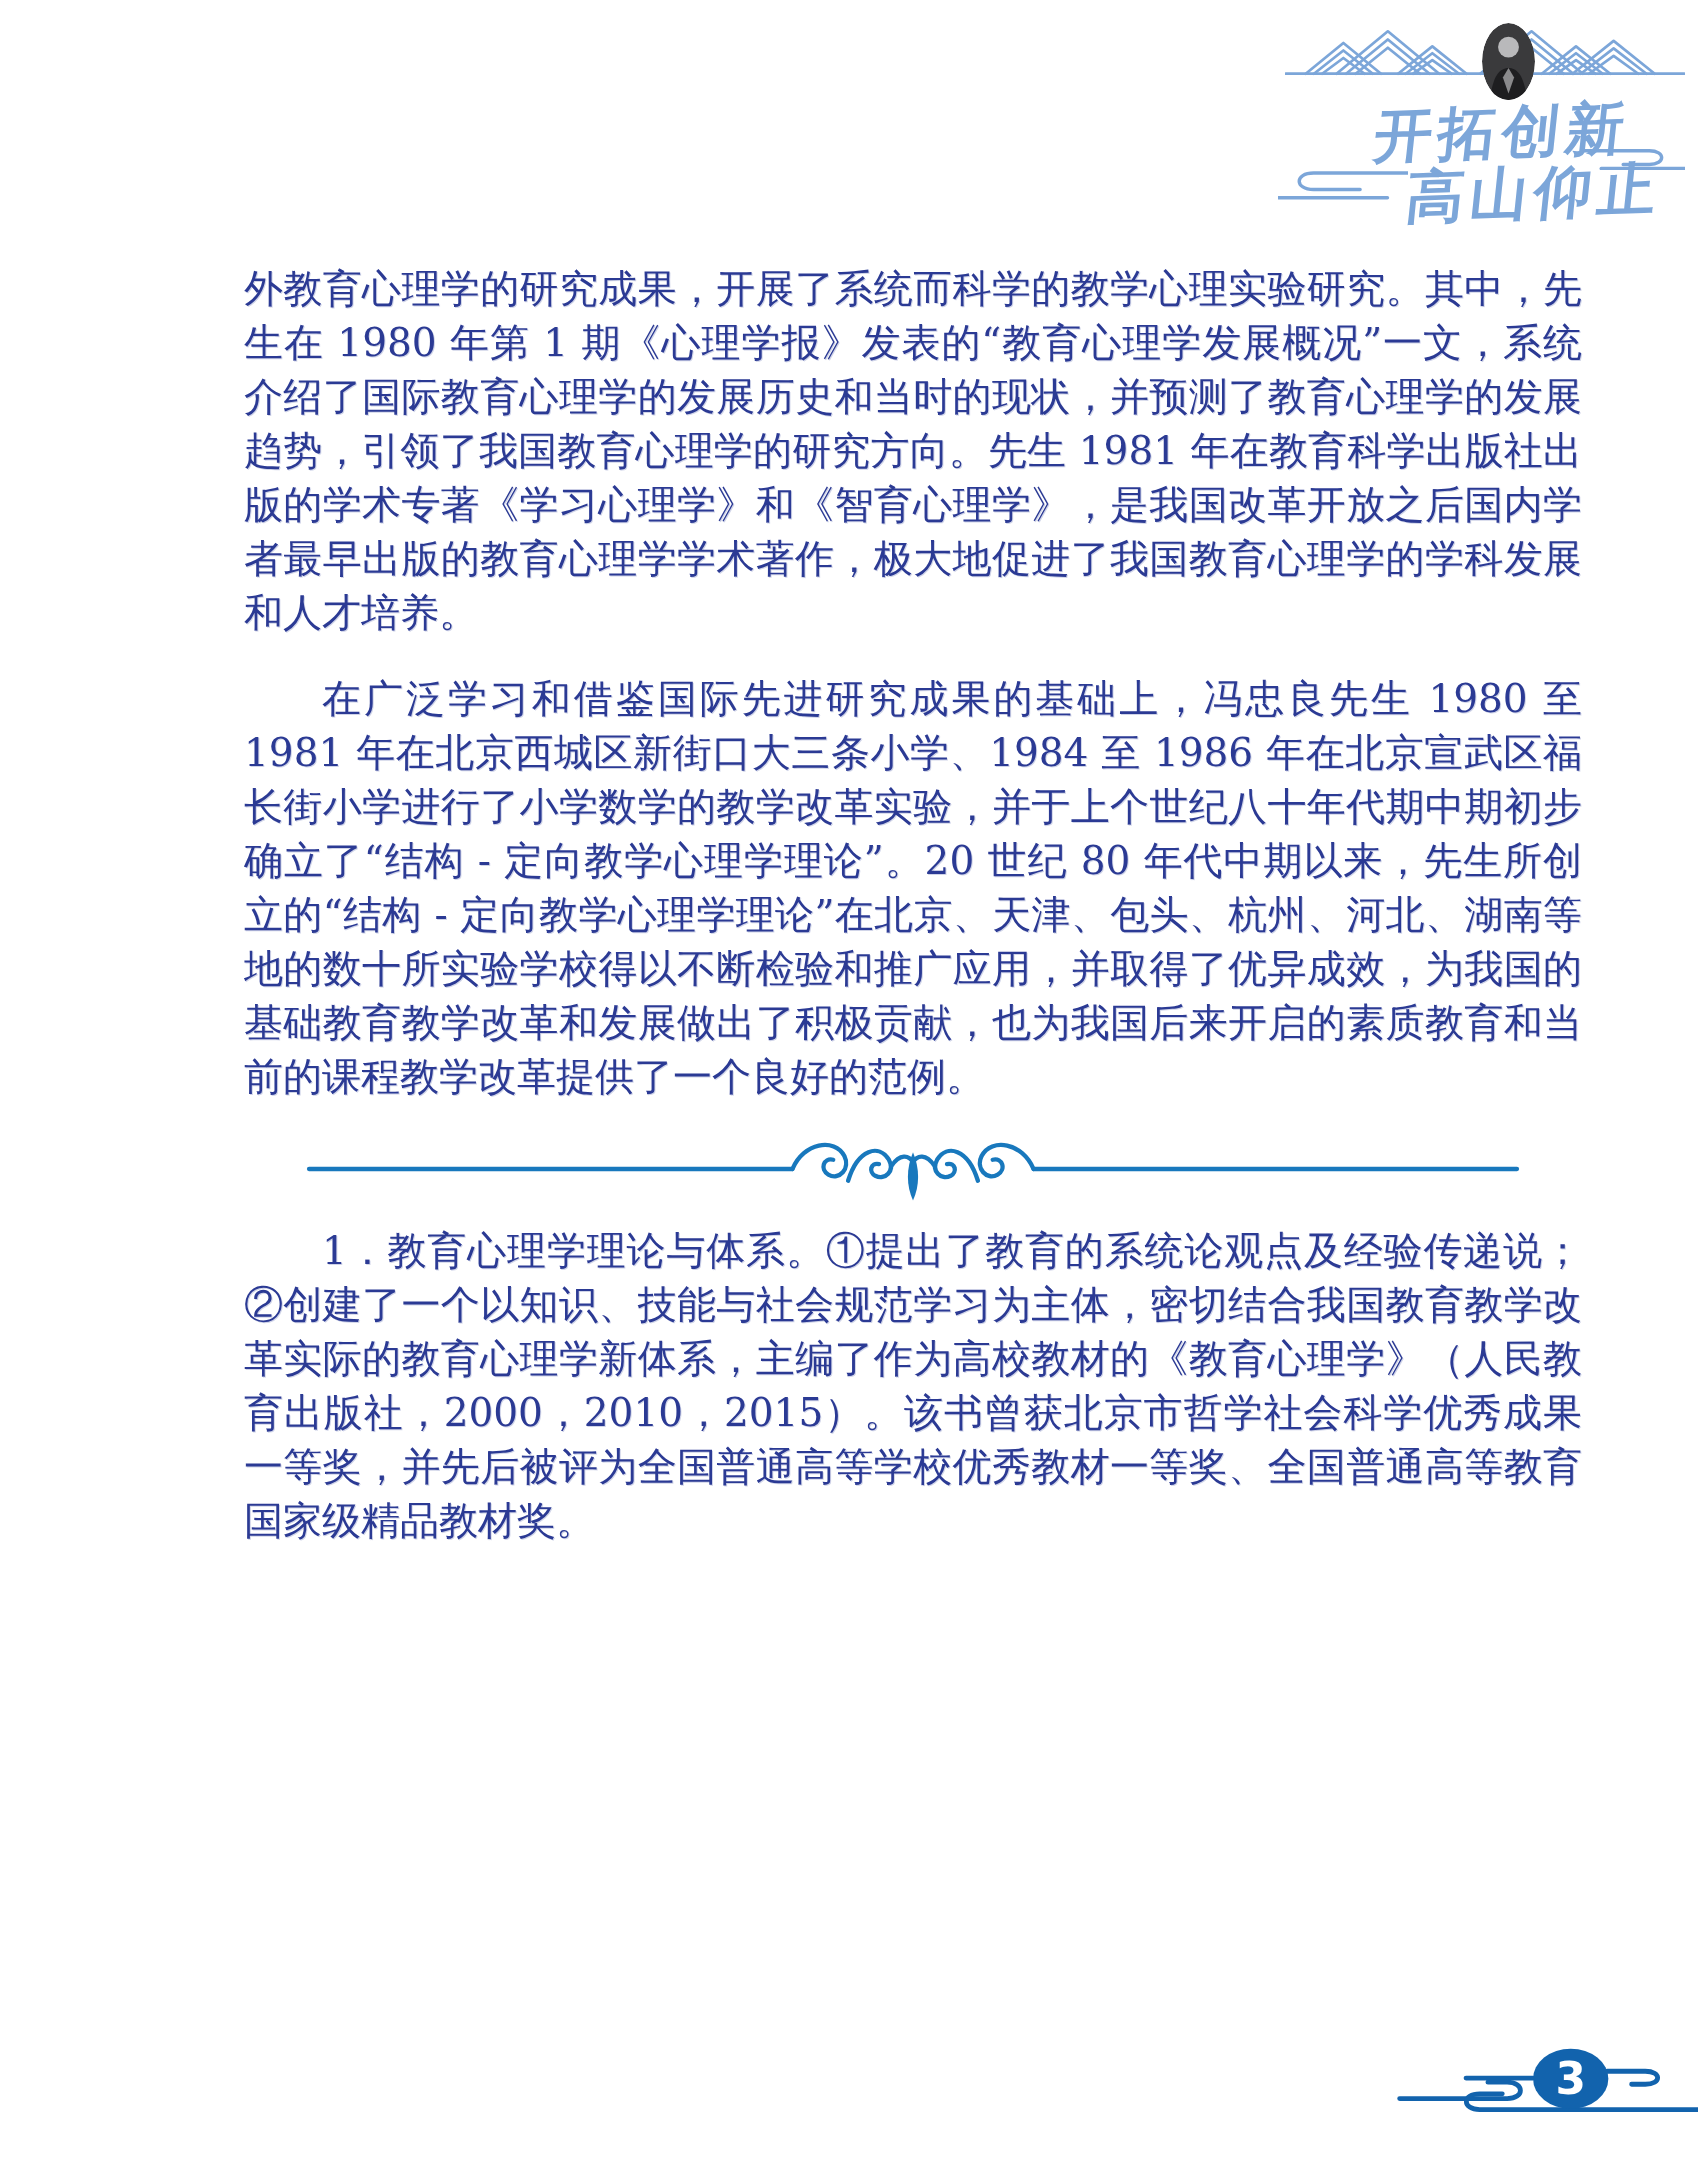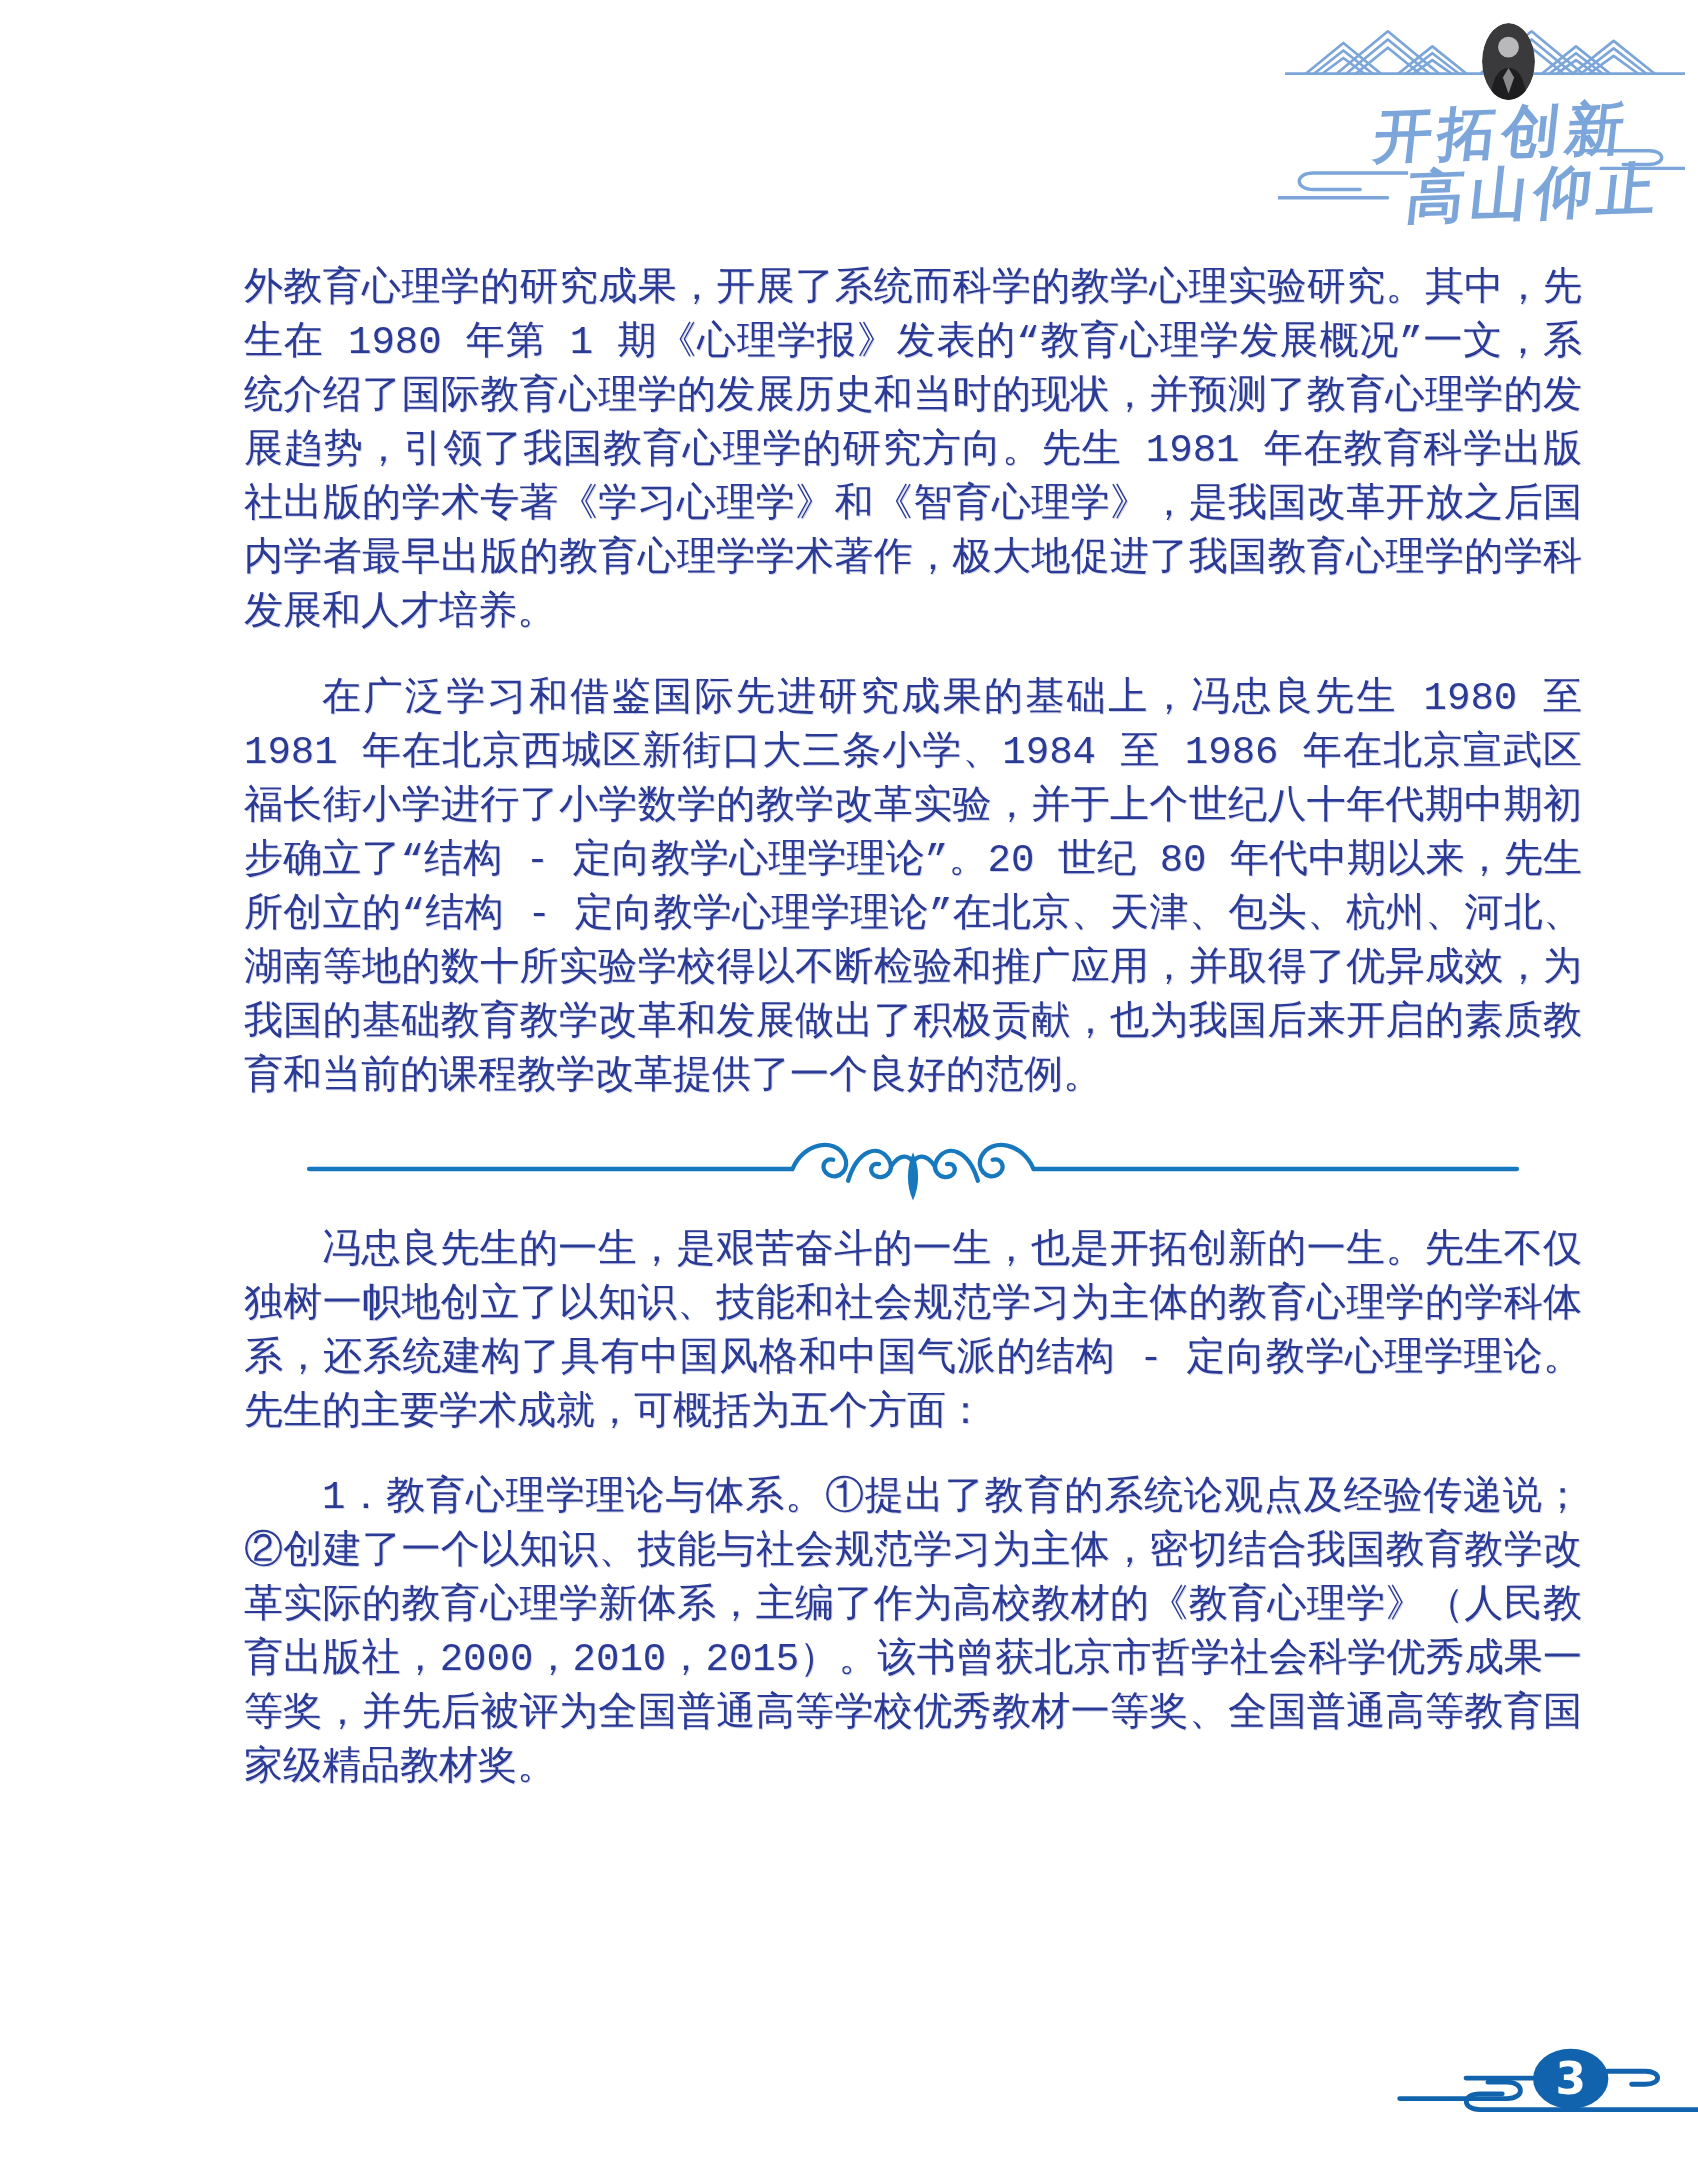--- a/index.html
+++ b/index.html
@@ -65,21 +65,20 @@
   .body-text{
     position:absolute;
     left:244px;
     top:262px;
     width:1338px;
     color:var(--text-navy,#2b3a94);
     font-size:39px;
     line-height:54px;
     text-align:justify;
     text-shadow:1px 1px 0 rgba(43,58,148,0.22);
-    font-family:Liberation Mono, monospace;
   }
   .body-text p{margin-bottom:31.5px;}
   .body-text p.indent{text-indent:2em;}
   .divider{
     width:1338px;
     height:68px;
     margin:0 0 20.5px 0;
     color:var(--divider-blue,#1878bd);
   }
   .divider svg{display:block;width:100%;height:100%;}
@@ -171,21 +170,20 @@
         <path d="M1172,55 C1154,12 1104,4 1088,34 C1078,54 1096,74 1114,64 C1128,56 1122,36 1106,40"></path>
         <path d="M1082,74 C1066,22 1032,14 1016,40 C1006,58 1022,74 1038,66 C1049,60 1046,44 1032,47"></path>
 
         <path d="M942,50 C956,30 970,32 977,44"></path>
         <path d="M1012,50 C998,30 984,32 977,44"></path>
 
         <path d="M977,28 C988,54 988,82 977,106 C966,82 966,54 977,28 Z" fill="currentColor" stroke="none"></path>
       </svg>
     </div>
 
-    <p class="indent">冯忠良先生的一生，是艰苦奋斗的一生，也是开拓创新的一生。先生不仅独树一帜地创立了以知识、技能和社会规范学习为主体的教育心理学的学科体系，还系统建构了具有中国风格和中国气派的结构 - 定向教学心理学理论。先生的主要学术成就，可概括为五个方面：</p>
     <p class="indent">1．教育心理学理论与体系。①提出了教育的系统论观点及经验传递说；②创建了一个以知识、技能与社会规范学习为主体，密切结合我国教育教学改革实际的教育心理学新体系，主编了作为高校教材的《教育心理学》（人民教育出版社，2000，2010，2015）。该书曾获北京市哲学社会科学优秀成果一等奖，并先后被评为全国普通高等学校优秀教材一等奖、全国普通高等教育国家级精品教材奖。</p>
   </div>
 
   <div class="footer-art">
     <svg viewBox="0 0 491 130">
       <g fill="none" stroke="currentColor" stroke-width="7" stroke-linecap="round">
 
         <path d="M152,60 H250"></path>
 
         <path d="M55,90 H212 C238,90 238,66 212,66 H184"></path>

